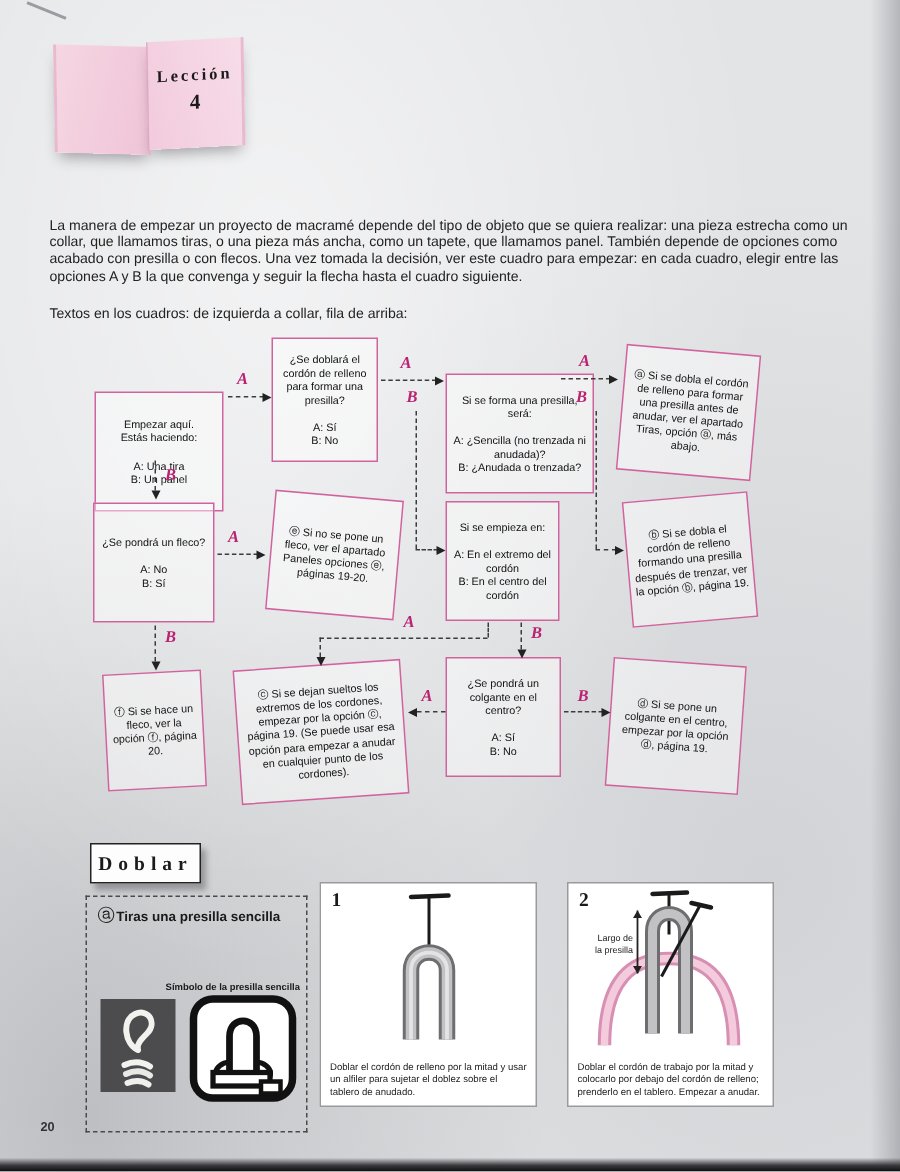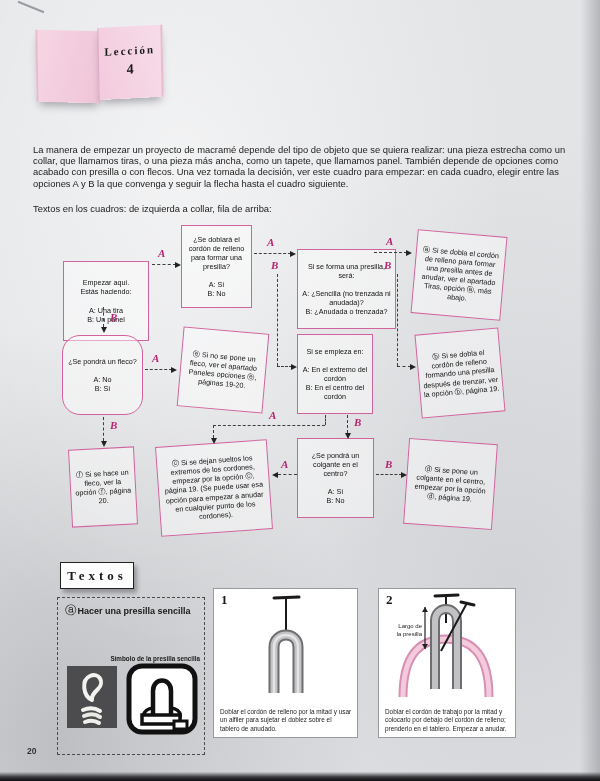--- a/index.html
+++ b/index.html
@@ -91,21 +91,21 @@
   <div class="fbox preline" style="left:181px;top:225px;width:71px;height:83px;">¿Se doblará el cordón de relleno para formar una presilla?
 
 A: Sí
 B: No</div>
   <div class="fbox preline" style="left:297px;top:227px;width:99px;height:80px;margin-top:22px;">Si se forma una presilla, será:
 
 A: ¿Sencilla (no trenzada ni anudada)?
 B: ¿Anudada o trenzada?</div>
   <div class="fbox preline" style="left:414px;top:233px;width:90px;height:84px;transform:rotate(5deg);">ⓐ Si se dobla el cordón de relleno para formar una presilla antes de anudar, ver el apartado Tiras, opción ⓐ, más abajo.</div>
 
-  <div class="fbox preline" style="left:62px;top:335px;width:81px;height:80px;border-radius:18px;">¿Se pondrá un fleco?
+  <div class="fbox preline" style="left:62px;top:335px;width:81px;height:80px;">¿Se pondrá un fleco?
 
 A: No
 B: Sí</div>
   <div class="fbox preline" style="left:180px;top:330px;width:86px;height:80px;transform:rotate(5deg);">ⓔ Si no se pone un fleco, ver el apartado Paneles opciones ⓔ, páginas 19-20.</div>
   <div class="fbox preline" style="left:297px;top:334px;width:76px;height:80px;">Si se empieza en:
 
 A: En el extremo del cordón
 B: En el centro del cordón</div>
   <div class="fbox preline" style="left:418px;top:331px;width:84px;height:84px;transform:rotate(-5deg);">ⓑ Si se dobla el cordón de relleno formando una presilla después de trenzar, ver la opción ⓑ, página 19.</div>
 
@@ -162,26 +162,26 @@
   <div class="ablabel" style="left:354px;top:416px;">B</div>
 
   <div class="dl-h" style="left:278px;top:474px;width:19px;"></div>
   <div class="ah ah-l" style="left:272px;top:472px;"></div>
   <div class="ablabel" style="left:281px;top:458px;">A</div>
 
   <div class="dl-h" style="left:376px;top:474px;width:26px;"></div>
   <div class="ah ah-r" style="left:401px;top:472px;"></div>
   <div class="ablabel" style="left:385px;top:458px;">B</div>
 
-  <div class="abs tiras-head">Textos</div>
+  <div class="abs tiras-head">Doblar</div>
 
   <div class="abs note-a">
     <div class="note-a-title">
       <span class="circ">ⓐ</span>
-        <span>Hacer una presilla sencilla</span>
+        <span>Tiras una presilla sencilla</span>
     </div>
     <div class="sym-caption">Símbolo de la presilla sencilla</div>
     <div class="photo">
       <svg width="50" height="62" viewBox="0 0 50 62">
         <path d="M25,34 C16,30 14,14 23,10 C32,6 38,16 31,23 C27,27 24,30 25,34" fill="none" stroke="#f2f2ee" stroke-width="4" stroke-linecap="round"></path>
         <path d="M17,38 q 9,-4 16,1" fill="none" stroke="#ececе8" stroke-width="4" stroke-linecap="round"></path>
         <path d="M16,44 q 9,-4 17,1" fill="none" stroke="#f2f2ee" stroke-width="4" stroke-linecap="round"></path>
         <path d="M17,50 q 9,-4 16,1" fill="none" stroke="#e8e8e4" stroke-width="4" stroke-linecap="round"></path>
         <path d="M18,56 q 8,-3 14,1" fill="none" stroke="#efefeb" stroke-width="4" stroke-linecap="round"></path>
       </svg>

